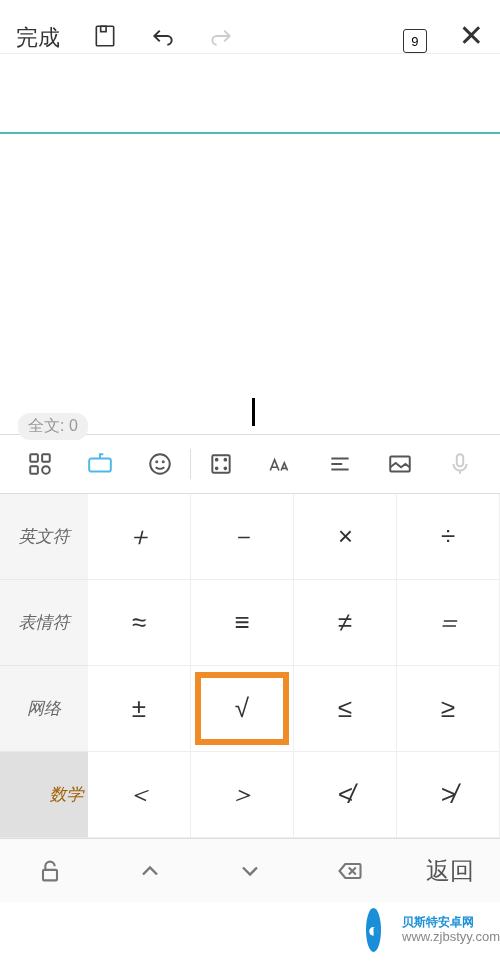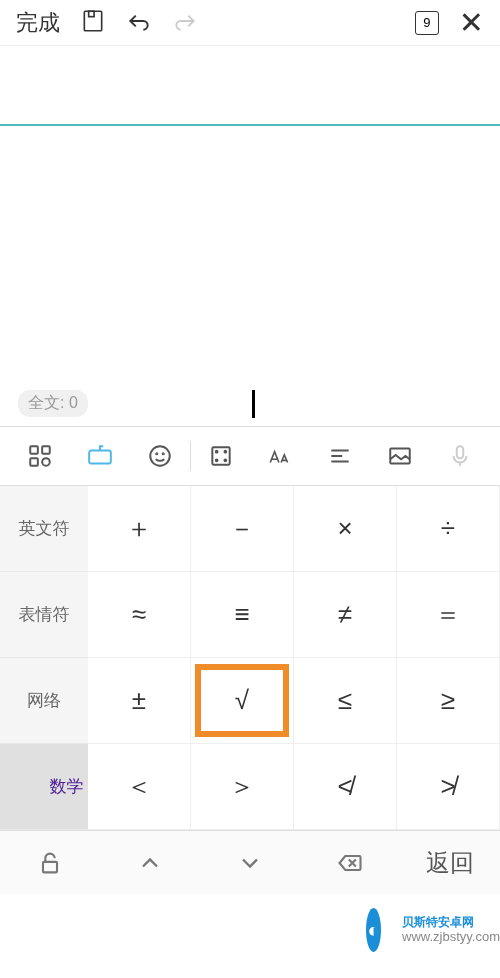--- a/index.html
+++ b/index.html
@@ -1,38 +1,38 @@
 <!DOCTYPE html>
 <html><head>
   <meta charset="utf-8">
   <style>
     * { margin: 0; padding: 0; box-sizing: border-box; }
     body { width: 500px; height: 978px; font-family: -apple-system, sans-serif; background: #fff; position: relative; overflow: hidden; }
     
-    .top-toolbar { height: 46px; display: flex; align-items: center; padding: 0 16px; gap: 20px; border-bottom: 1px solid #eee; }
+    .top-toolbar { height: 54px; display: flex; align-items: flex-end; padding: 0 16px; gap: 32px; border-bottom: 1px solid #eee; }
     .top-toolbar .done { font-size: 22px; color: #333; }
     .top-toolbar .spacer { flex: 1; }
     .top-toolbar svg { width: 26px; height: 26px; }
     .icon-num { width: 24px; height: 24px; border: 1.5px solid #333; border-radius: 3px; display: flex; align-items: center; justify-content: center; font-size: 13px; }
     .close-x { font-size: 30px; color: #333; font-weight: 300; }
     
     .editor-title { height: 80px; border-bottom: 2px solid #50b8b8; }
     .editor-body { height: 300px; position: relative; }
     .cursor { position: absolute; left: 252px; top: 264px; width: 3px; height: 28px; background: #000; }
-    .word-count { position: absolute; left: 18px; top: 264px; background: #f0f0f0; color: #999; padding: 3px 10px; border-radius: 12px; font-size: 16px; }
+    .word-count { position: absolute; left: 18px; top: 279px; background: #f0f0f0; color: #999; padding: 3px 10px; border-radius: 12px; font-size: 16px; }
     
     .format-bar { height: 60px; display: flex; align-items: center; border-top: 1px solid #ddd; border-bottom: 1px solid #ddd; padding: 0 10px; }
     .format-bar .fitem { flex: 1; display: flex; justify-content: center; align-items: center; }
     .format-bar svg { width: 26px; height: 26px; }
     .divider { width: 1px; height: 30px; background: #ddd; }
     
-    .keyboard-area { display: flex; flex: 1; }
+    .keyboard-area { display: flex; flex: 1; font-style: italic; }
     .category-col { width: 88px; background: #f5f5f5; }
     .cat-item { height: 86px; display: flex; align-items: center; justify-content: center; font-size: 17px; color: #666; border-bottom: 1px solid #e8e8e8; }
-    .cat-item.active { background: #e0e0e0; color: #4c1d95; padding-left: 45px; }
+    .cat-item.active { background: #e0e0e0; color: #a16207; padding-left: 45px; }
     
     .symbol-grid { flex: 1; display: grid; grid-template-columns: repeat(4, 1fr); grid-template-rows: repeat(4, 86px); }
     .sym { display: flex; align-items: center; justify-content: center; font-size: 26px; color: #333; border-right: 1px solid #eee; border-bottom: 1px solid #eee; position: relative; }
     .sym.highlighted::after { content: ''; position: absolute; left: 4px; top: 6px; right: 4px; bottom: 6px; border: 6px solid #f08c28; }
     
     .bottom-control { height: 64px; display: flex; align-items: center; border-top: 1px solid #ddd; background: #fafafa; }
     .bctl { flex: 1; display: flex; justify-content: center; align-items: center; }
     .bctl svg { width: 28px; height: 28px; }
     .return-btn { font-size: 24px; color: #555; }
     

